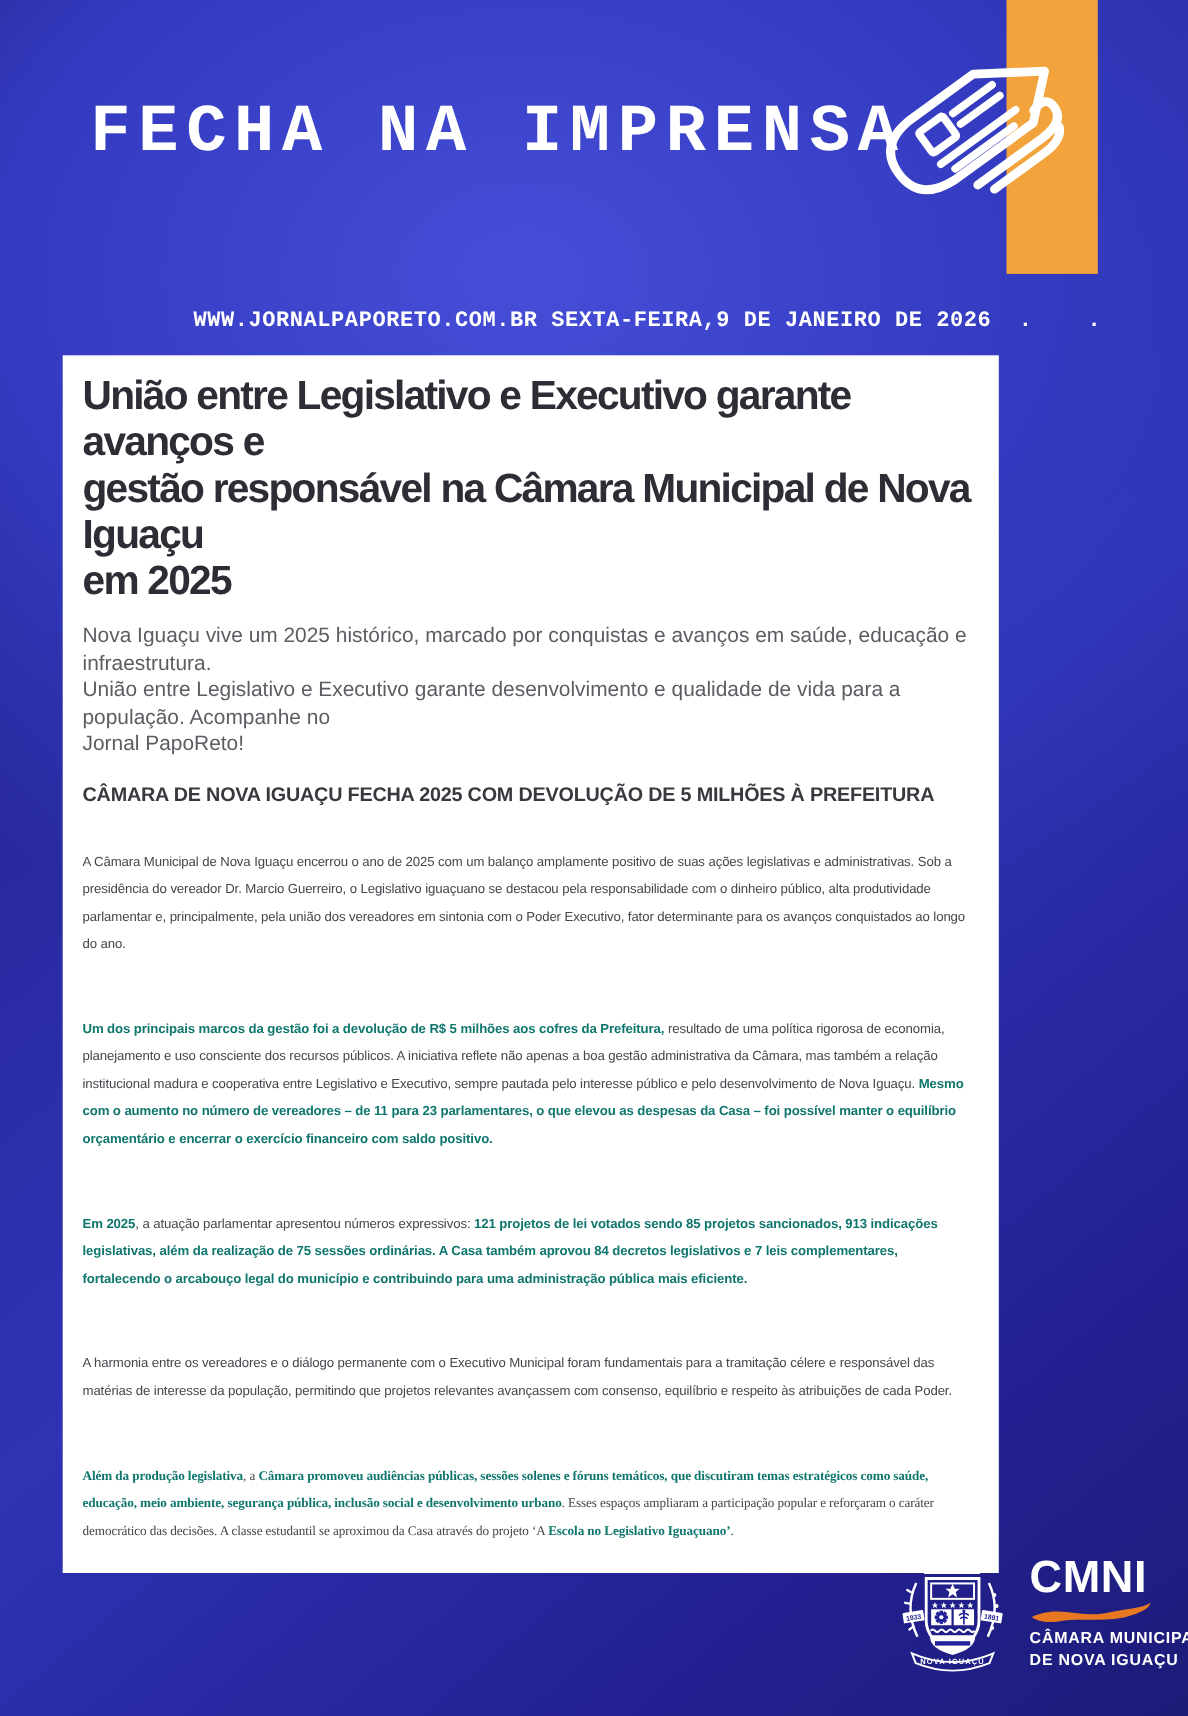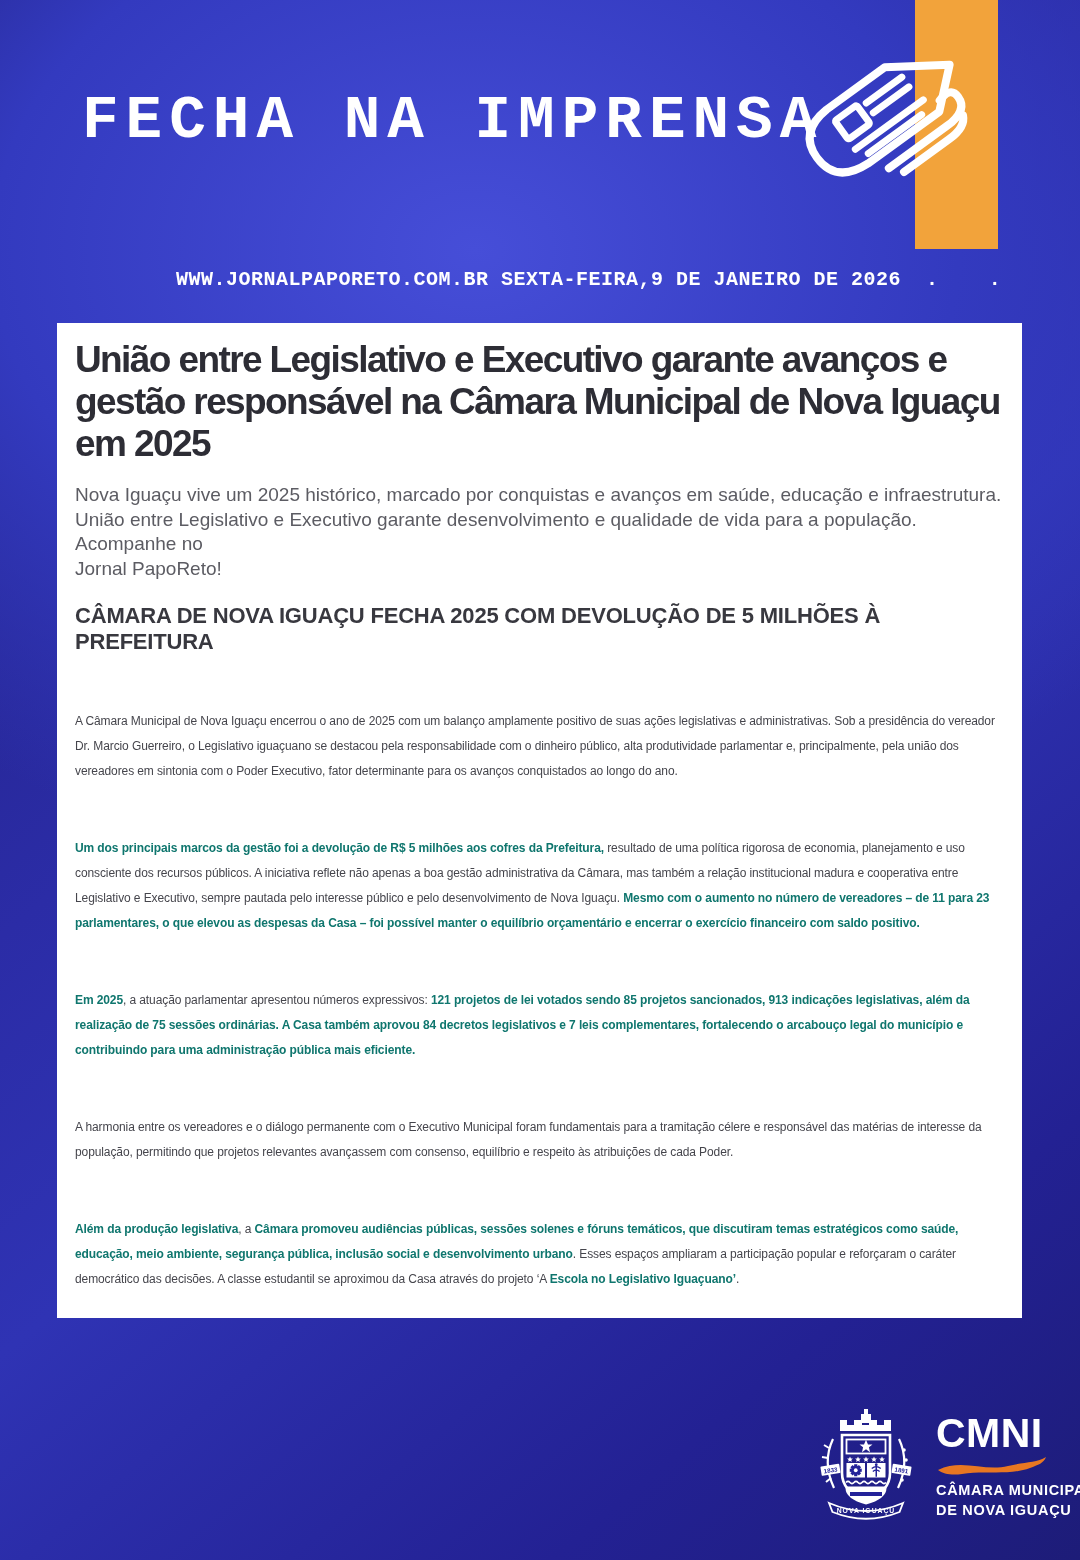--- a/index.html
+++ b/index.html
@@ -17,46 +17,46 @@
 
   .masthead {
     position:absolute; left:82px; top:86px; margin:0;
     font-family:"Liberation Mono", monospace; font-weight:700;
     font-size:61px; letter-spacing:7px; color:#ffffff; white-space:nowrap;
   }
 
   .news-icon { position:absolute; left:786px; top:48px; }
 
   .dateline {
-    position:absolute; left:176px; top:268px;
+    position:absolute; left:176px; top:280px;
     font-family:"Liberation Mono", monospace; font-weight:700;
     font-size:20px; letter-spacing:0.5px; color:#ffffff; white-space:pre;
   }
 
   .card {
-    position:absolute; left:57px; top:323px; width:965px;
+    position:absolute; left:57px; top:323px; width:851px;
     background:#ffffff; padding:16px 18px 26px 18px;
   }
   .headline {
     margin:0 0 18px 0; font-size:37px; line-height:42px; letter-spacing:-1.6px;
     font-weight:700; color:#2d2d35; white-space:pre-line;
   }
   .lede {
     margin:0 0 22px 0; font-size:19px; line-height:24.5px;
     color:#5c5c63; white-space:pre-line;
   }
   .subhead {
-    margin:0 0 54px 0; font-size:22px; letter-spacing:-0.2px;
+    margin:0 0 38px 0; font-size:18px; letter-spacing:-0.2px;
     font-weight:700; color:#38383f;
   }
   p.body {
     margin:0 0 52px 0; font-size:12px; line-height:25px;
     letter-spacing:-0.1px; color:#45454c;
   }
-  p.body:last-child { margin-bottom:0; }
+  p.body:last-child { margin-bottom:0;font-family:Liberation Serif, serif; }
   p.body b { font-weight:700; color:#0f766e; }
 
   .footer-logo { position:absolute; left:814px; top:1406px; width:240px; }
   .crest { position:absolute; left:0; top:0; }
   .wordmark { position:absolute; left:122px; top:7px; color:#ffffff; }
   .cmni { font-size:41px; font-weight:700; line-height:1; letter-spacing:0.5px; }
   .swoosh { display:block; margin-top:1px; }
   .wm1 { margin-top:7px; font-size:14.5px; font-weight:700; letter-spacing:0.7px; white-space:nowrap; }
   .wm2 { margin-top:4px; font-size:14.5px; font-weight:700; letter-spacing:0.7px; white-space:nowrap; }
 </style>

